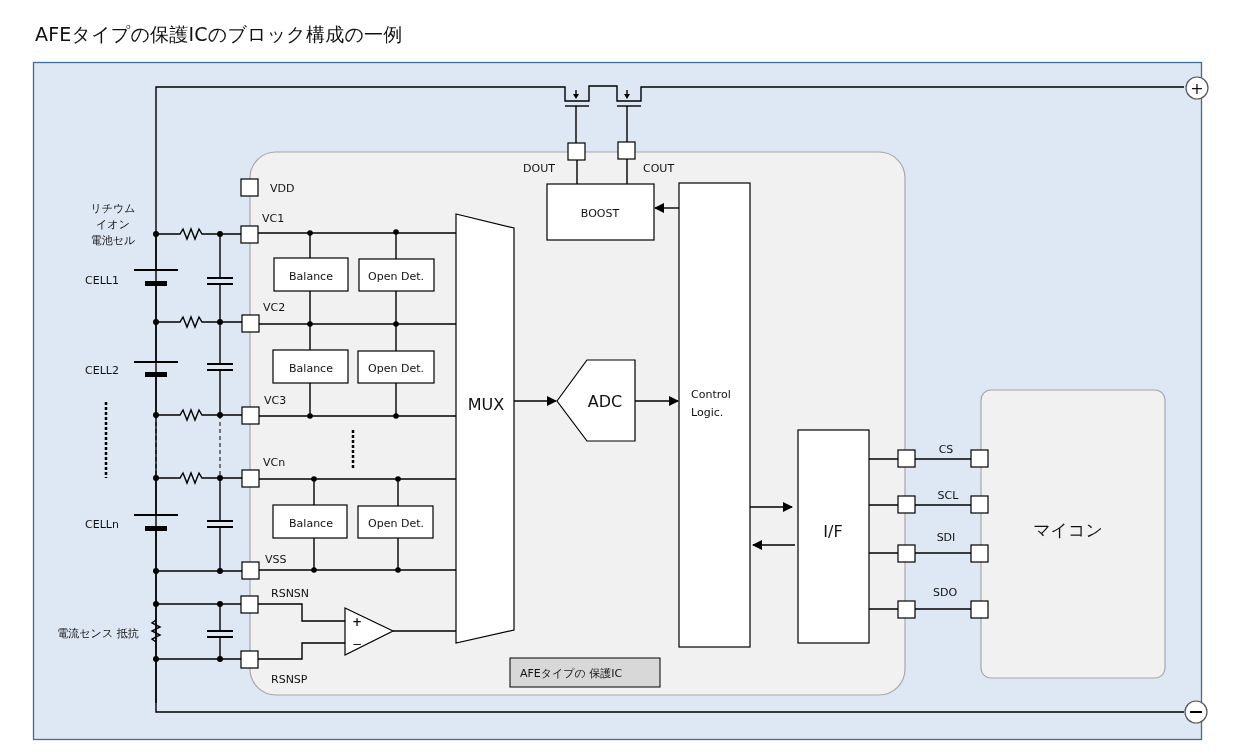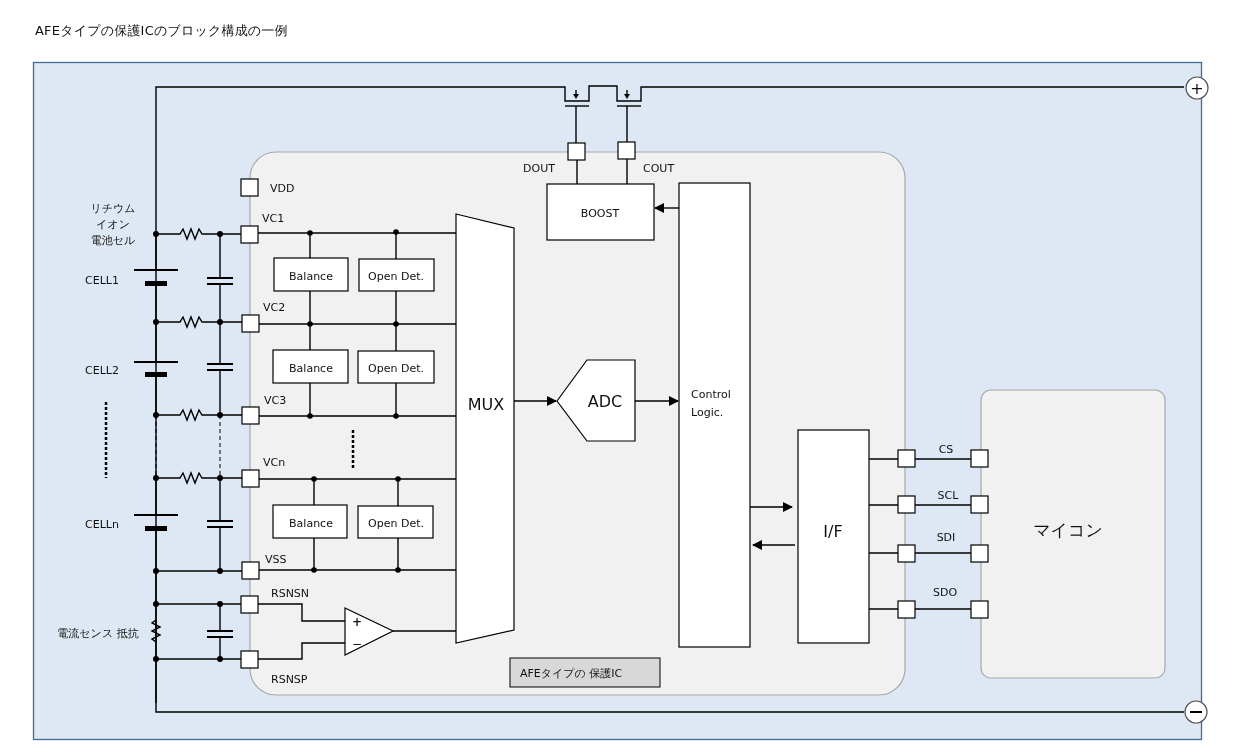--- a/index.html
+++ b/index.html
@@ -1,17 +1,17 @@
 <!DOCTYPE html>
 <html><head>
 <meta charset="utf-8">
 <style>
   html, body { margin:0; padding:0; background:#ffffff; }
   body { width:1235px; height:755px; position:relative; overflow:hidden; font-family:"DejaVu Sans","Liberation Sans",sans-serif; }
-  .title { position:absolute; left:35px; top:22px; font-size:13px; color:#111; font-family:"DejaVu Sans",sans-serif; letter-spacing:0.2px; }
+  .title { position:absolute; left:35px; top:22px; font-size:19px; color:#111; font-family:"DejaVu Sans",sans-serif; letter-spacing:0.2px; }
   svg { position:absolute; left:0; top:0; }
   svg text { font-family:"DejaVu Sans","Liberation Sans",sans-serif; fill:#111; }
   .wire { stroke:#000; stroke-width:1.4; fill:none; }
   .pin { fill:#fff; stroke:#000; stroke-width:1.2; }
   .blk { fill:#fff; stroke:#000; stroke-width:1.2; }
   .dot { fill:#000; }
   .lbl { font-size:11px; }
 </style>
 </head>
 <body>

